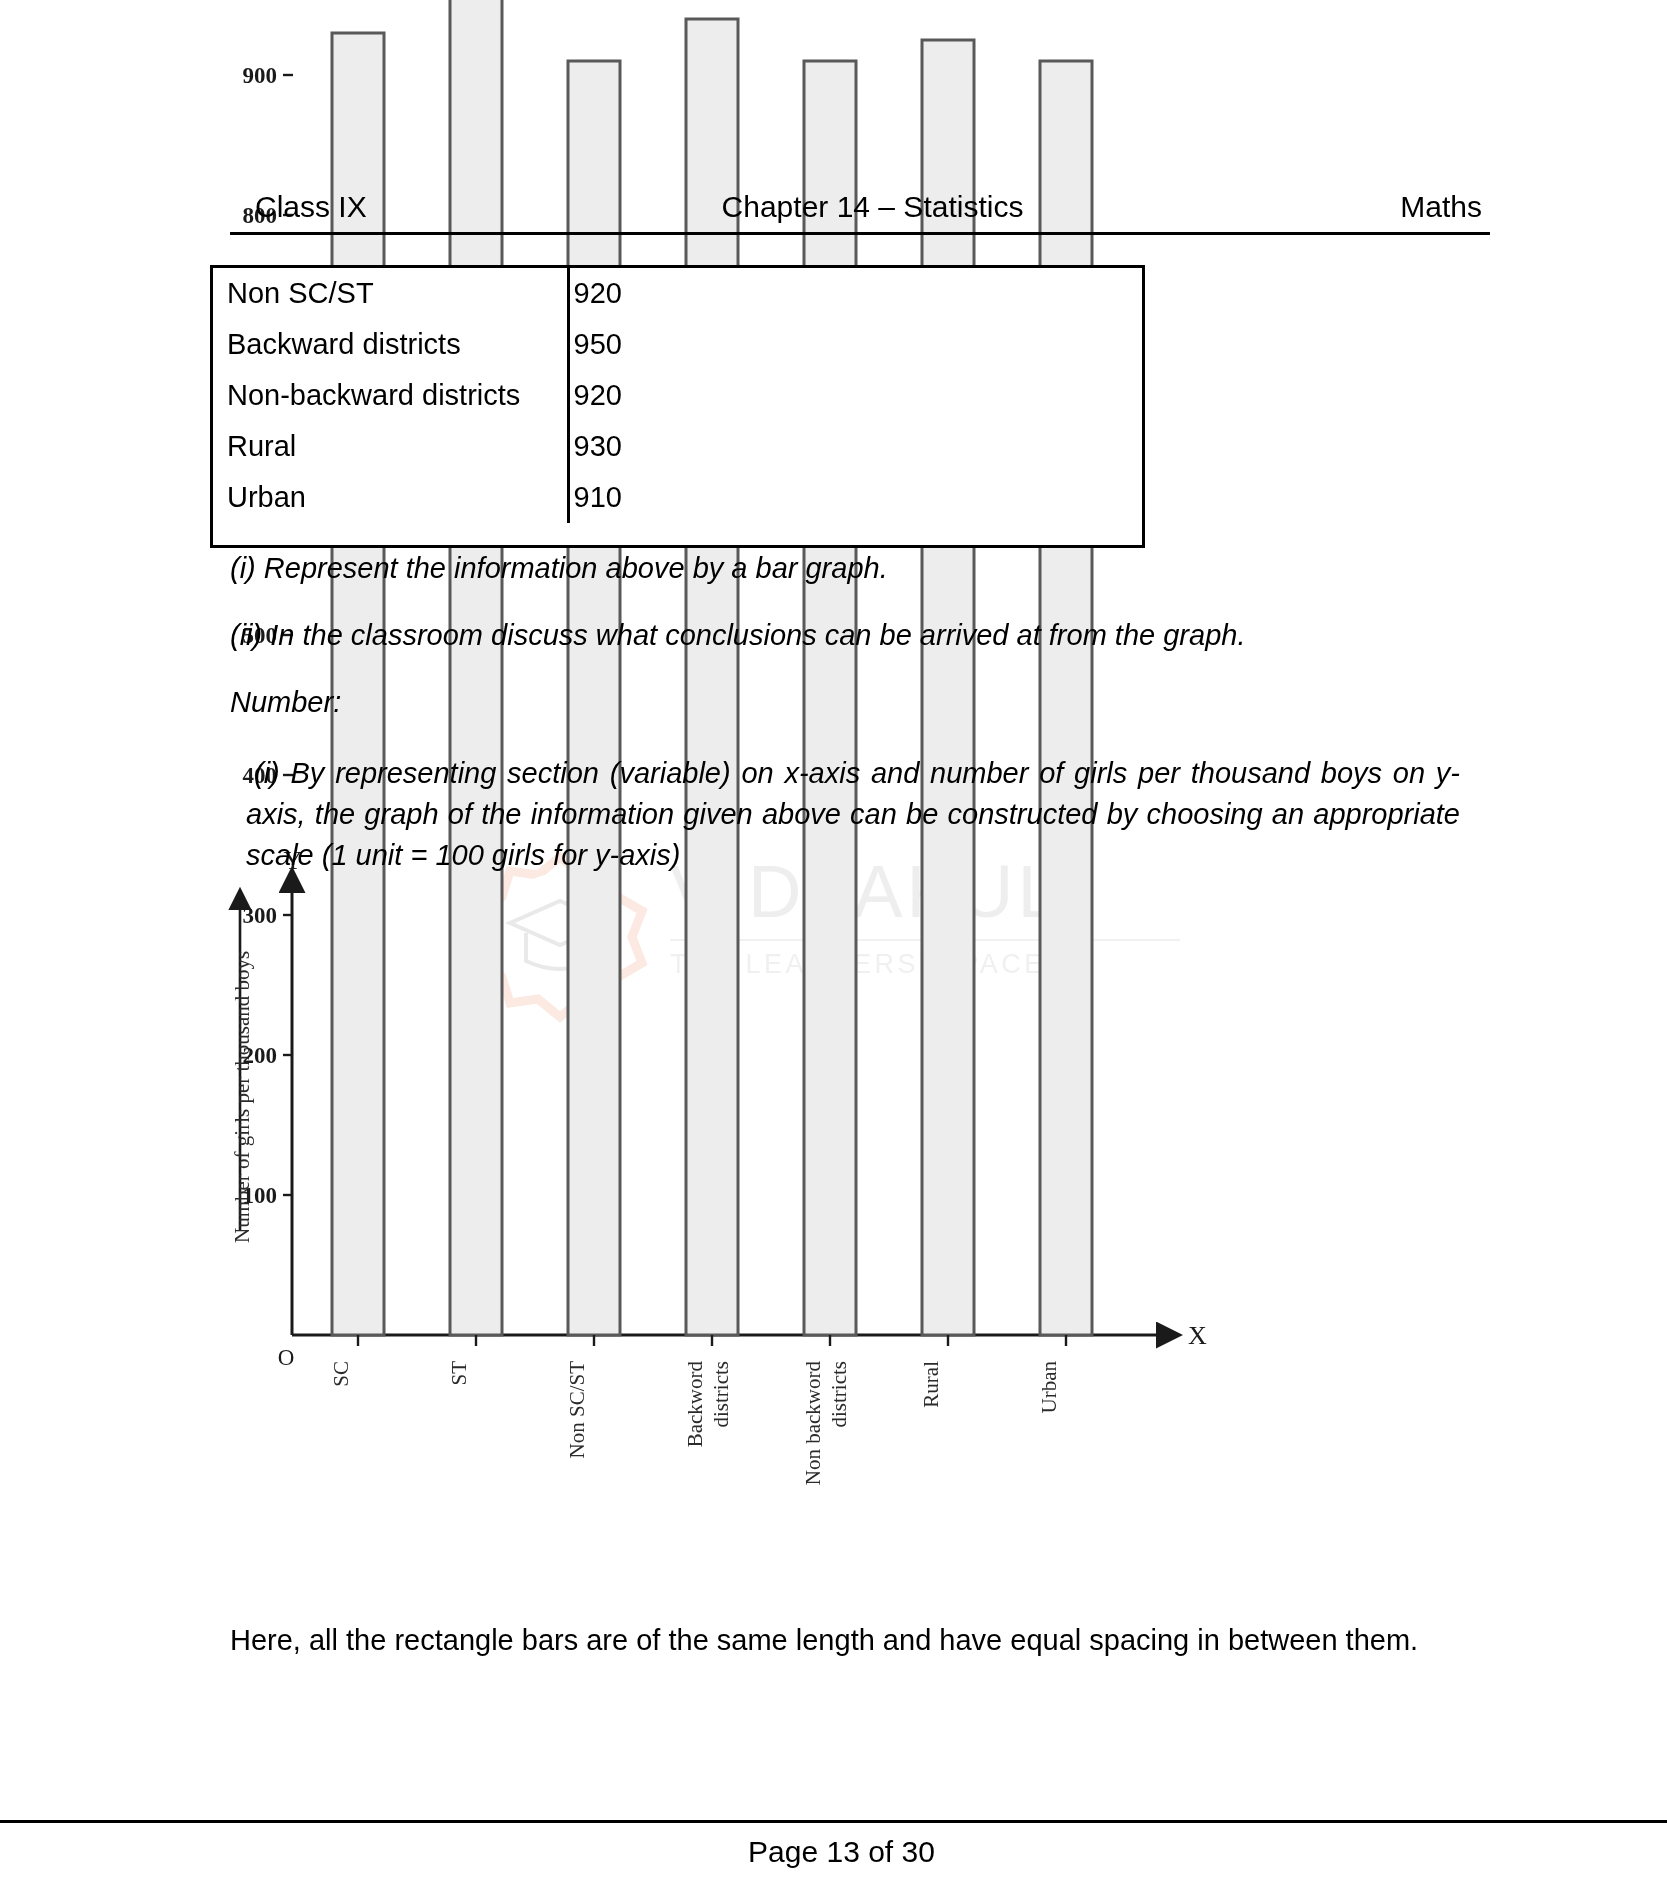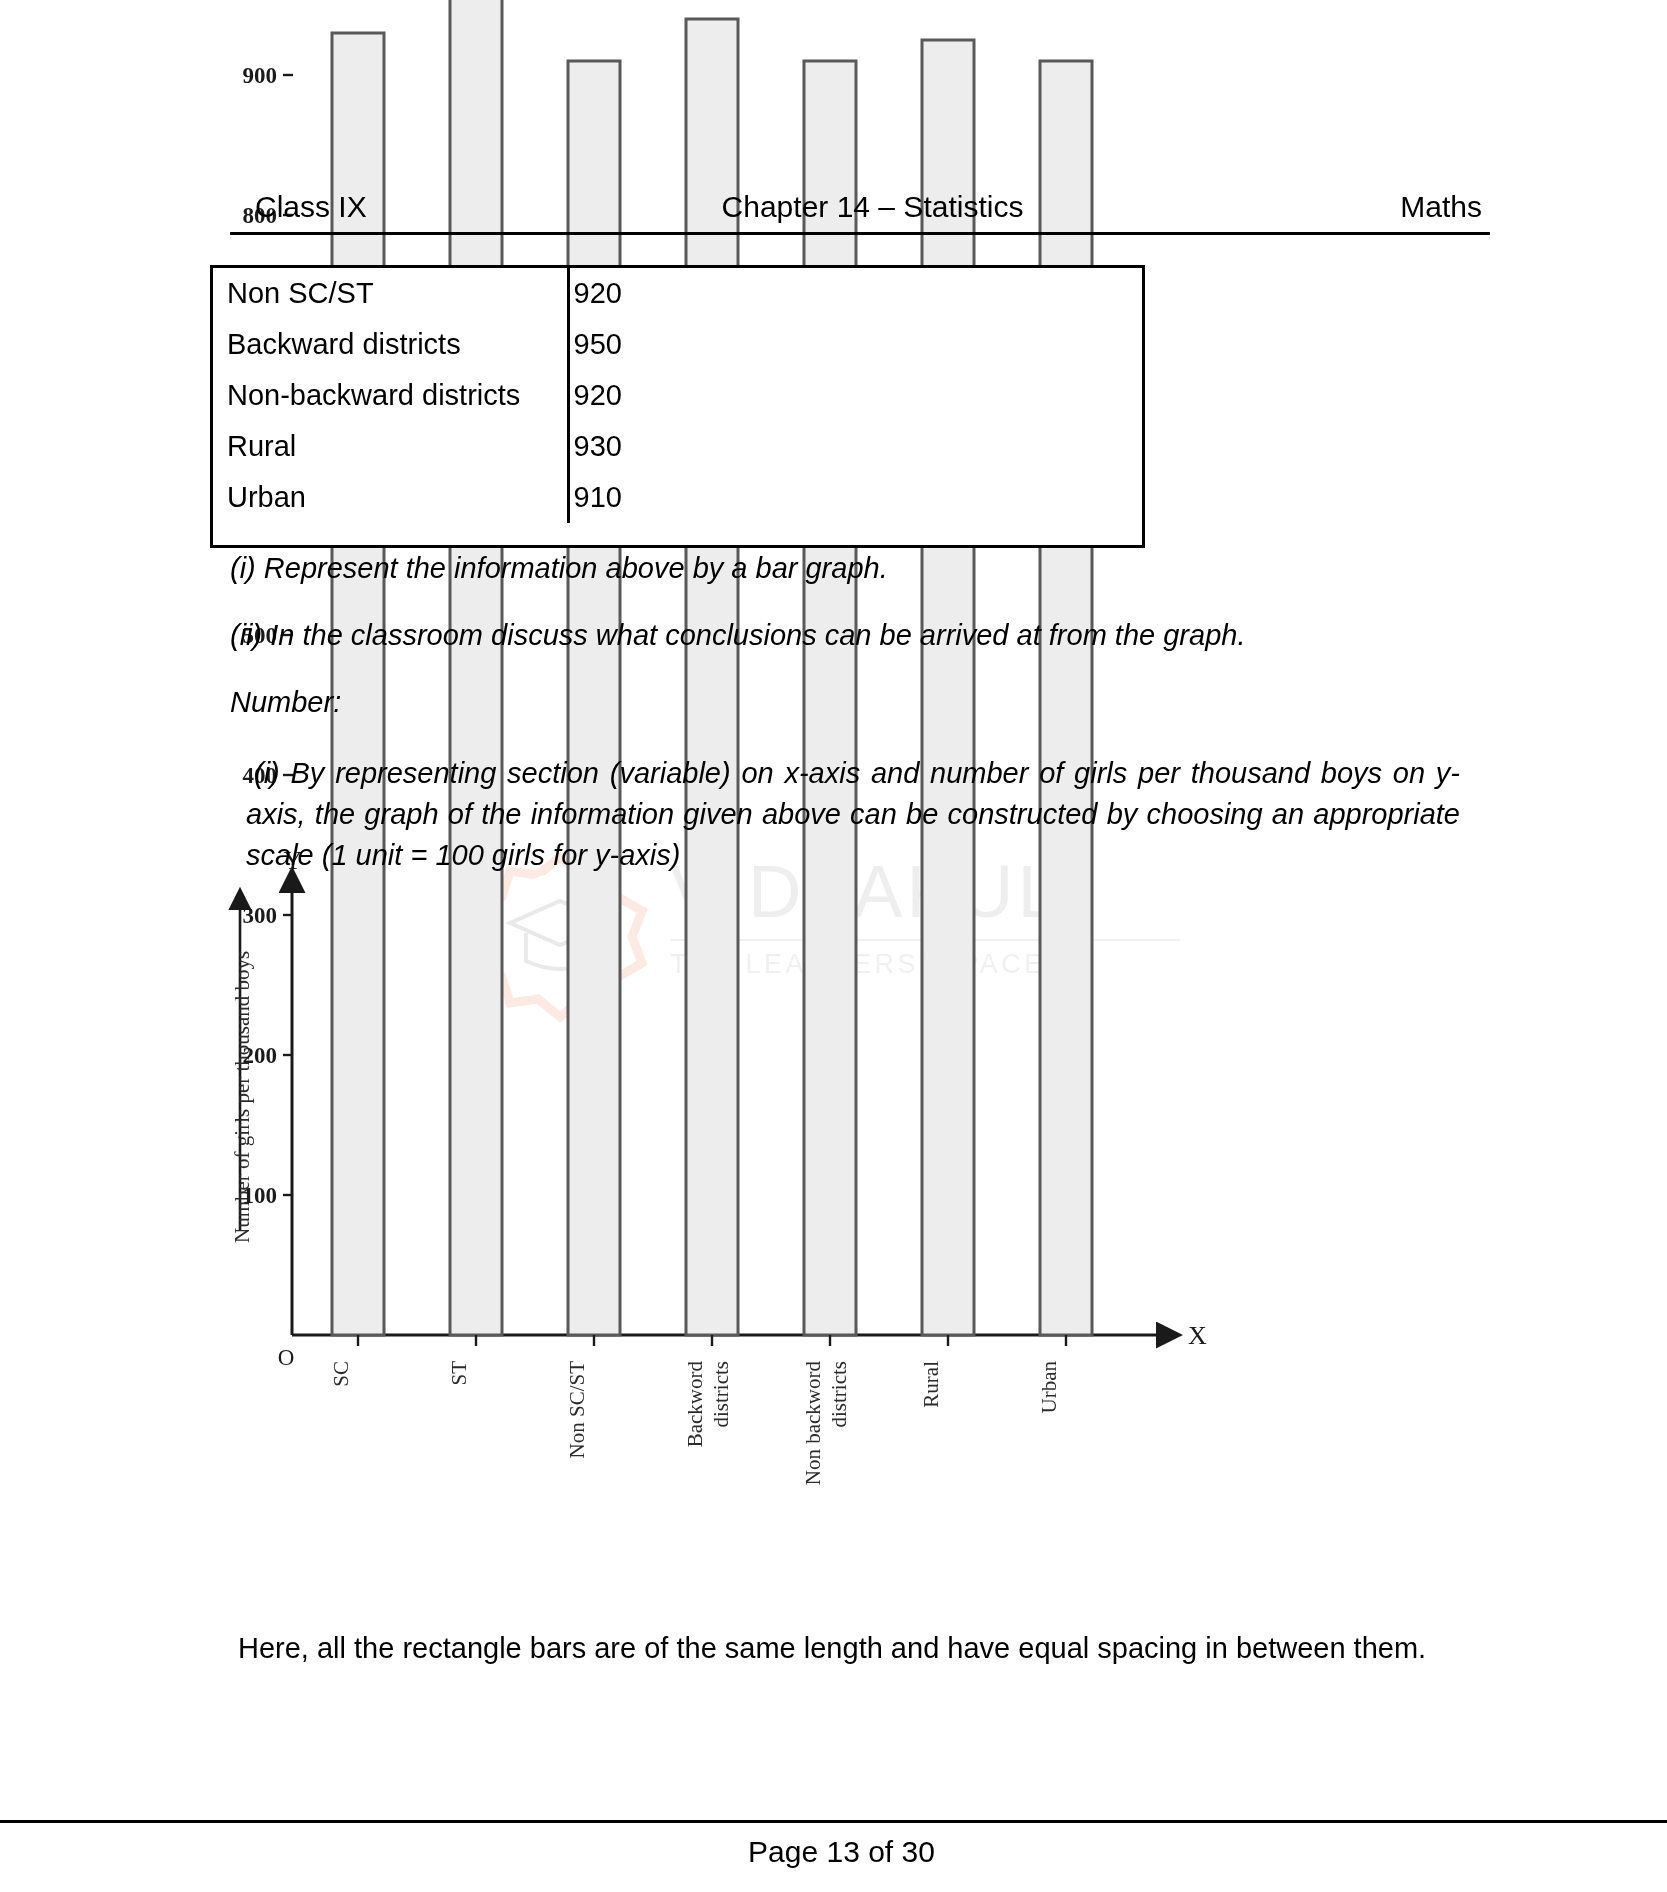--- a/index.html
+++ b/index.html
@@ -117,21 +117,21 @@
   }
   .chart svg { display:block; overflow:visible; }
 
   
   .trailing {
     position:absolute;
     left:230px; top:1620px; width:1230px;
     font-size:29px;
     z-index:3;
   }
-  .trailing p { margin:8px; text-align:justify; line-height:1.42; }
+  .trailing p { margin:0; text-align:justify; line-height:1.42; }
 
   
   .footer-rule {
     position:absolute; left:0; top:1820px;
     width:1667px; height:3px; background:#000;
   }
   .footer {
     position:absolute; left:0; top:1835px; width:1667px;
     text-align:center; font-size:30px;
     z-index:3;

